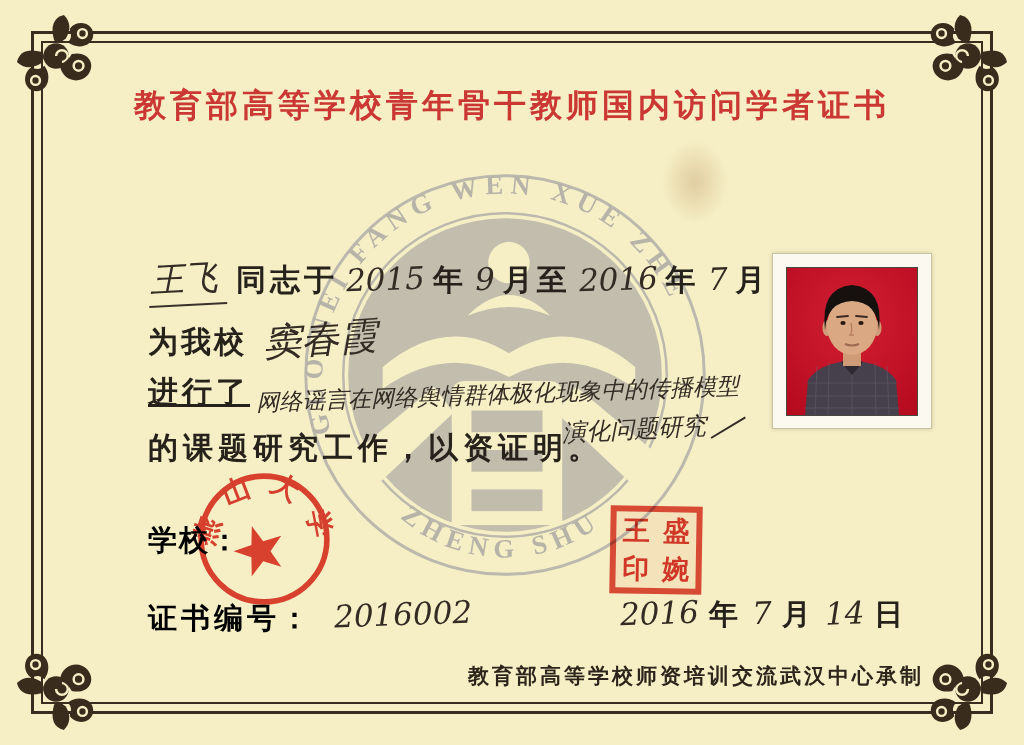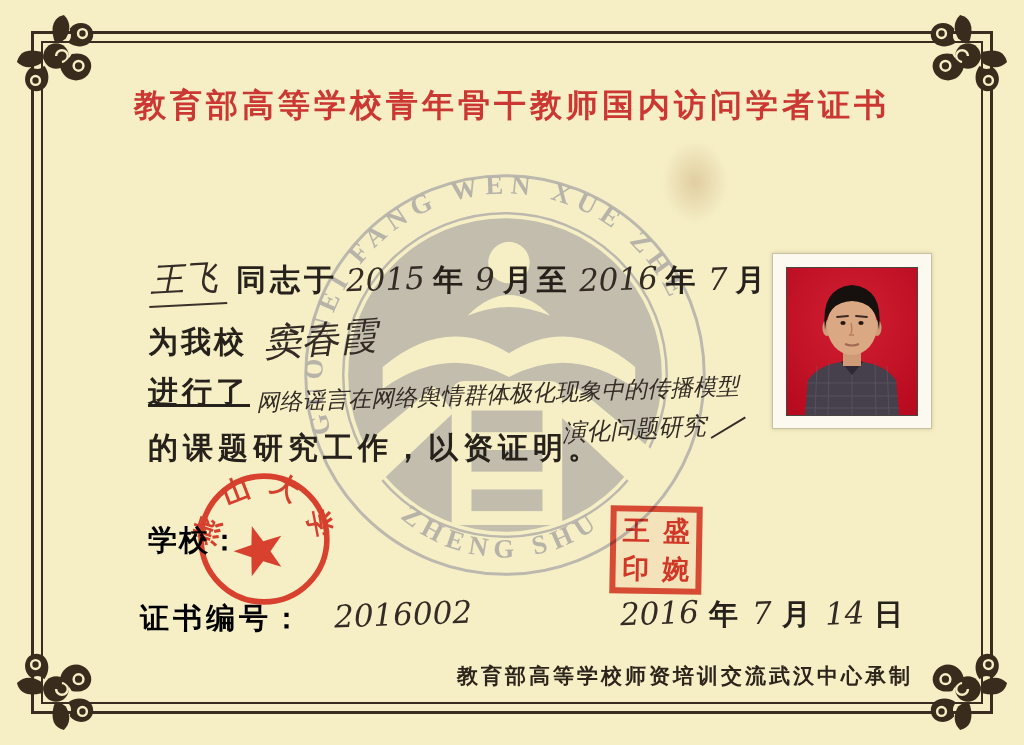--- a/index.html
+++ b/index.html
@@ -41,41 +41,41 @@
   .l3 .topicwrap{position:relative;}
   .topic1{font-size:23px;margin-left:6px;transform:rotate(-2deg);letter-spacing:0;}
   .topic2{position:absolute;left:312px;top:33px;font-size:24px;transform:rotate(-3deg);}
   .flourish{display:inline-block;width:40px;border-top:2px solid #332b24;transform:rotate(-28deg) translateY(-4px);margin-left:4px;}
   .l4{top:428px;font-family:Liberation Mono, monospace;}
   .l4 .pt{letter-spacing:5px;}
   
   .lbl{position:absolute;font-size:29px;font-weight:900;letter-spacing:2px;color:#000000;}
   .school-label{left:148px;top:521px;}
   .president-label{left:540px;top:521px;}
-  .certno-label{left:140px;top:599px;letter-spacing:4px;text-align:right;}
+  .certno-label{left:148px;top:599px;letter-spacing:4px;text-align:right;}
   .certno-value{position:absolute;left:334px;top:596px;font-size:31px;}
   .date-row{position:absolute;left:620px;top:595px;display:flex;align-items:baseline;gap:10px;}
   .date-row .pt{font-size:29px;}
   .date-row .hwnum{font-size:31px;}
   
   .school-seal{position:absolute;left:193px;top:468px;width:142px;height:142px;mix-blend-mode:multiply;opacity:.95;}
   .pres-seal{position:absolute;left:610px;top:506px;width:80px;height:76px;
     border:6px solid rgba(219,58,44,.88);background:rgba(226,88,66,.08);
     display:grid;grid-template-columns:1fr 1fr;grid-template-rows:1fr 1fr;
     mix-blend-mode:multiply;transform:rotate(1deg);}
   .pres-seal span{display:flex;align-items:center;justify-content:center;
     font-size:27px;font-weight:900;color:#d93a30;line-height:1;}
   
   .photo{position:absolute;left:772px;top:253px;width:158px;height:174px;background:#fbf9f0;
     border:1px solid #c8c1a2;box-shadow:0 0 4px rgba(90,80,40,.25);}
   .photo svg{position:absolute;left:13px;top:13px;border:1px solid #4a453f;}
   
   .footer-left,.footer-right{position:absolute;top:662px;font-size:21px;font-weight:900;color:#2d241b;}
   .footer-left{left:104px;letter-spacing:1px;}
-  .footer-right{left:457px;letter-spacing:3px;}
+  .footer-right{left:468px;letter-spacing:3px;}
 </style>
 </head>
 <body>
 
 <div class="cert">
 
   <div class="stain"></div>
 
   <svg class="watermark" viewBox="0 0 440 440" aria-hidden="true">
     <circle cx="220" cy="220" r="202" fill="none" stroke="#bcb8ad" stroke-width="3"></circle>

